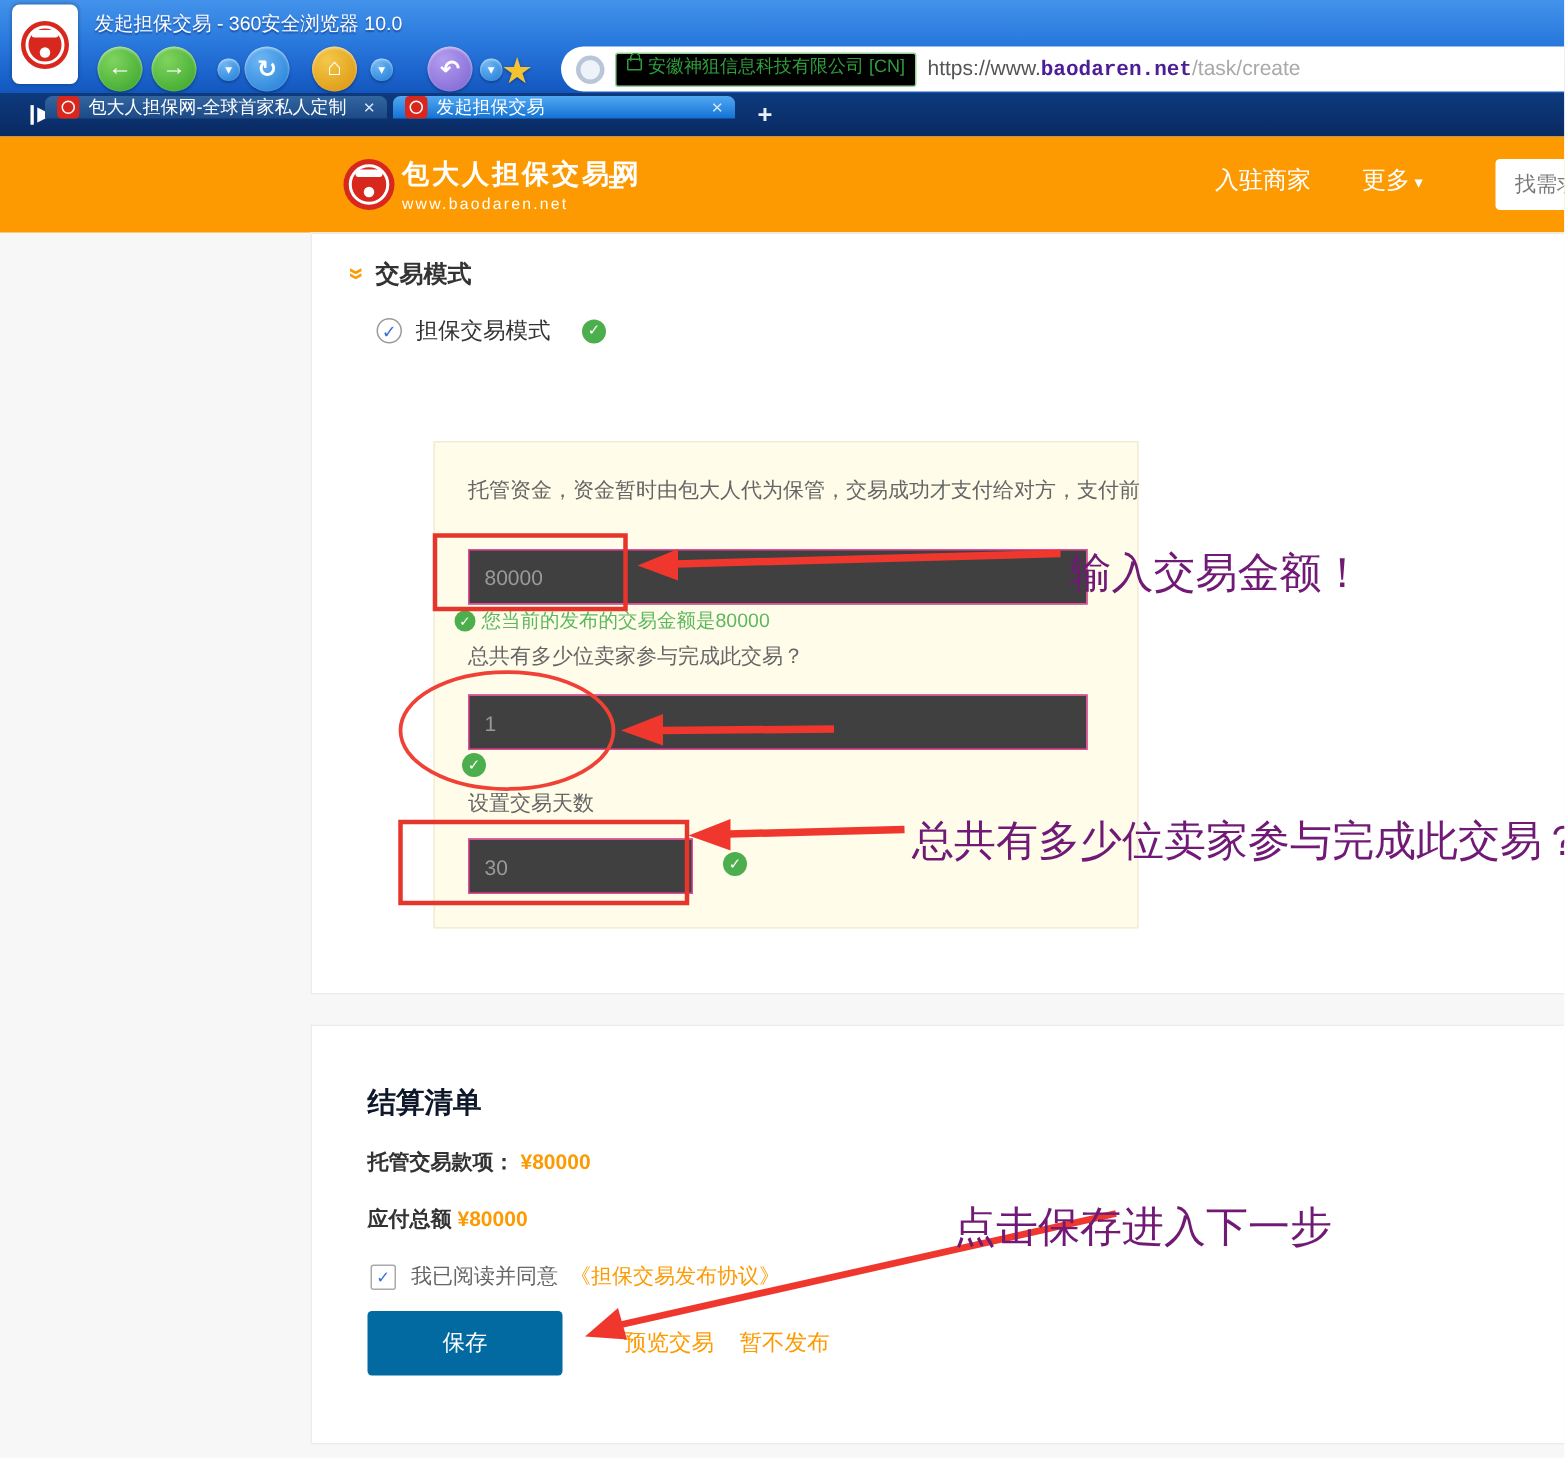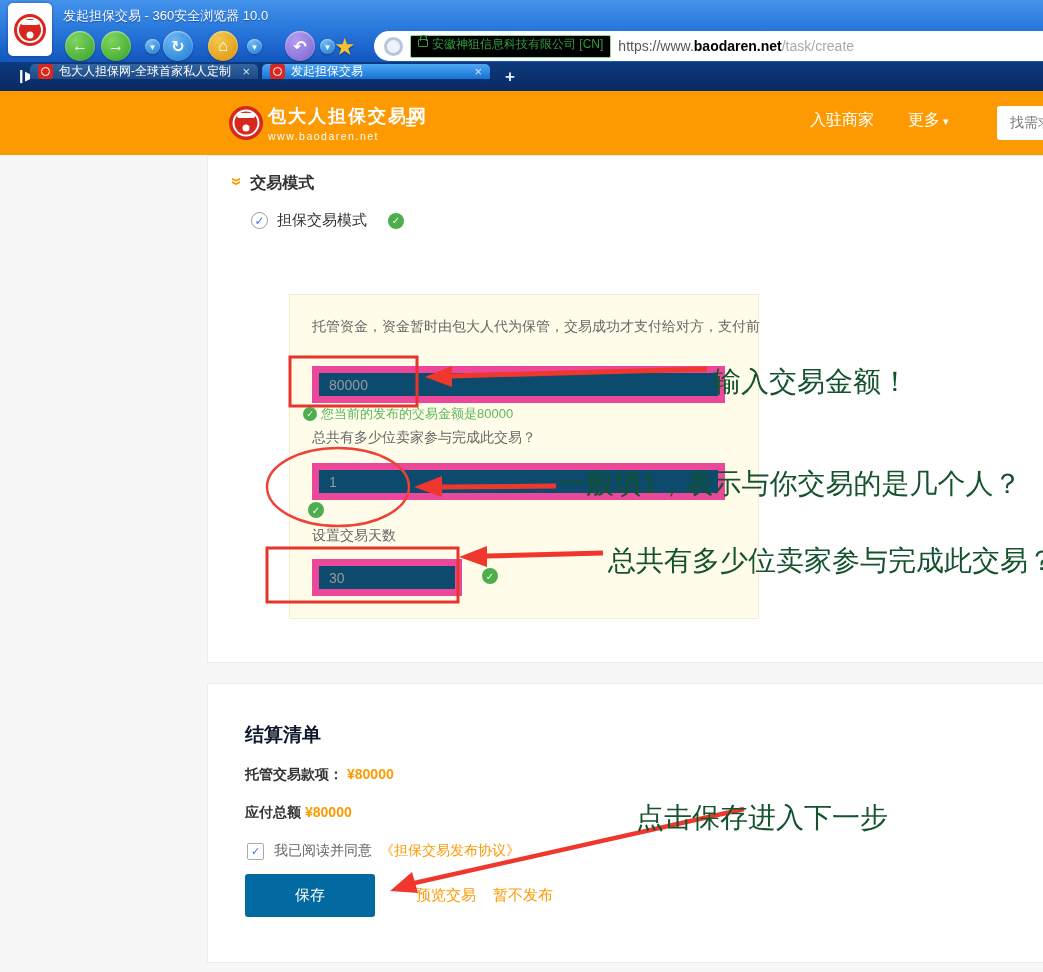--- a/index.html
+++ b/index.html
@@ -24,21 +24,21 @@
   .addr{position:absolute;left:374px;top:31px;width:680px;height:30px;background:#fff;border-radius:15px 0 0 15px;
     display:flex;align-items:center;gap:7px;padding-left:10px;box-sizing:border-box;}
   .addr-dot{width:13px;height:13px;border-radius:50%;border:3px solid #b9c6da;background:#eef3fa;flex:0 0 auto;}
   .cert{display:flex;align-items:flex-start;gap:4px;background:#000000;border:1px solid #93d393;border-radius:2px;
     height:21px;padding:0 7px;color:#2f9e3c;font-size:12px;white-space:nowrap;}
   .lock{width:8px;height:6px;border:1.5px solid #2f9e3c;border-radius:1px;position:relative;margin-top:3px;}
   .lock:before{content:"";position:absolute;left:0.5px;top:-5px;width:5px;height:5px;border:1.5px solid #2f9e3c;
     border-bottom:none;border-radius:4px 4px 0 0;}
   .url{font-size:14px;white-space:nowrap;}
   .url .p1{color:#555;}
-  .url .p2{color:#000000;font-weight:bold;}
+  .url .p2{color:#4c1d95;font-weight:bold;font-family:Liberation Mono, monospace;}
   .url .p3{color:#a9a9a9;}
 
   
   .tabbar{position:absolute;left:0;top:62px;width:100%;height:29px;background:linear-gradient(180deg,#0e3a7d,#092a62);}
   .tablist-ico{position:absolute;left:16px;top:6px;color:#fff;font-size:13px;letter-spacing:-2px;cursor:pointer;}
   .tab{position:absolute;top:2px;height:15px;width:228px;border-radius:5px 5px 0 0;display:flex;align-items:center;
     padding:0 8px;box-sizing:border-box;color:#fff;font-size:12px;cursor:pointer;}
   .tab-inactive{left:30px;background:linear-gradient(180deg,#33659f,#1c4a86);}
   .tab-active{left:262px;background:linear-gradient(180deg,#51a8f2,#1472d4);}
   .tab-title{flex:1;overflow:hidden;white-space:nowrap;margin-left:6px;}
@@ -69,42 +69,42 @@
   .mode-row{position:absolute;left:43px;top:55px;display:flex;align-items:center;gap:9px;font-size:15px;color:#333;}
   .radio-check{width:17px;height:17px;border:1px solid #9a9a9a;border-radius:50%;display:flex;align-items:center;
     justify-content:center;color:#3a6fd8;font-size:12px;font-weight:bold;cursor:pointer;background:#fff;box-sizing:border-box;}
   .ok-badge{width:16px;height:16px;border-radius:50%;background:#4cae4c;color:#fff;font-size:10px;font-weight:bold;
     display:flex;align-items:center;justify-content:center;}
   .mode-row .ok-badge{margin-left:12px;}
   .desc{position:absolute;left:45px;top:90px;color:#9b9b9b;font-size:14px;line-height:27px;white-space:nowrap;}
 
   .panel{position:absolute;left:81px;top:138px;width:470px;height:325px;background:#fffcea;border:1px solid #f2ecd4;box-sizing:border-box;}
   .panel-note{position:absolute;left:22px;top:19px;color:#666;font-size:14px;line-height:25px;white-space:nowrap;}
-  .tb{position:absolute;height:37px;background:#0c4a6e;border:7px solid #ec4899;box-sizing:border-box;font-size:14px;
+  .tb{position:absolute;height:37px;background:#404040;border:1px solid #ec4899;box-sizing:border-box;font-size:14px;
     color:#999;padding:0 10px;font-family:"Liberation Sans","DejaVu Sans",sans-serif;}
   .tb-wide{width:413px;left:22px;}
   .hint{position:absolute;left:13px;top:110px;display:flex;align-items:center;gap:4px;color:#5cb85c;font-size:13px;white-space:nowrap;}
   .hint .ok-badge{width:14px;height:14px;font-size:9px;}
   .plabel{position:absolute;left:22px;color:#666;font-size:14px;white-space:nowrap;}
 
   
   .stl-title{position:absolute;left:37px;top:38px;font-size:19px;font-weight:bold;color:#0f172a;}
   .stl-row{position:absolute;left:37px;font-size:14px;color:#333;font-weight:bold;white-space:nowrap;}
   .amount{color:#fd9a01;margin-left:4px;}
   .agree-row{position:absolute;left:39px;top:158px;display:flex;align-items:center;gap:10px;font-size:14px;color:#666;white-space:nowrap;}
   .cbx{width:15px;height:15px;border:1px solid #aaa;border-radius:2px;background:#fff;display:flex;align-items:center;
     justify-content:center;color:#3a6fd8;font-size:11px;font-weight:bold;cursor:pointer;}
   .agr-link{color:#fd9a01;cursor:pointer;}
   .save-btn{position:absolute;left:37px;top:190px;width:130px;height:43px;background:#0369a1;border:none;border-radius:3px;
     color:#fff;font-size:15px;cursor:pointer;font-family:inherit;}
   .txt-link{position:absolute;top:202px;color:#fd9a01;font-size:15px;cursor:pointer;white-space:nowrap;}
 
   
   .anno-svg{position:absolute;left:0;top:0;width:1043px;height:972px;pointer-events:none;z-index:50;}
-  .anno-text{position:absolute;color:#14532d;font-size:28px;white-space:nowrap;z-index:51;pointer-events:none;}
+  .anno-text{position:absolute;color:#701a75;font-size:28px;white-space:nowrap;z-index:51;pointer-events:none;}
 </style>
 </head>
 <body>
 
 <div id="root">
 
   <div class="chrome">
     <div class="win-title">发起担保交易 - 360安全浏览器 10.0</div>
     <div class="nav-btn nav-big green" style="left:65px">
         <span>←</span>
@@ -240,17 +240,16 @@
     <line x1="556" y1="486" x2="441" y2="487" stroke="#f0372e" stroke-width="5"></line>
     <polygon points="414,487 442,476 442,497" fill="#f0372e"></polygon>
 
     <line x1="603" y1="553" x2="486" y2="556" stroke="#f0372e" stroke-width="5"></line>
     <polygon points="459,557 487,546 487,567" fill="#f0372e"></polygon>
 
     <line x1="744" y1="809" x2="410" y2="884" stroke="#f0372e" stroke-width="4.5"></line>
     <polygon points="390,891 412,872 418,893" fill="#f0372e"></polygon>
   </svg>
   <div class="anno-text" style="left:713px;top:363px">输入交易金额！</div>
-  <div class="anno-text" style="left:558px;top:465px">一般填1，表示与你交易的是几个人？</div>
   <div class="anno-text" style="left:608px;top:542px">总共有多少位卖家参与完成此交易？</div>
   <div class="anno-text" style="left:636px;top:799px">点击保存进入下一步</div>
 
 </div>
 
 </body></html>

